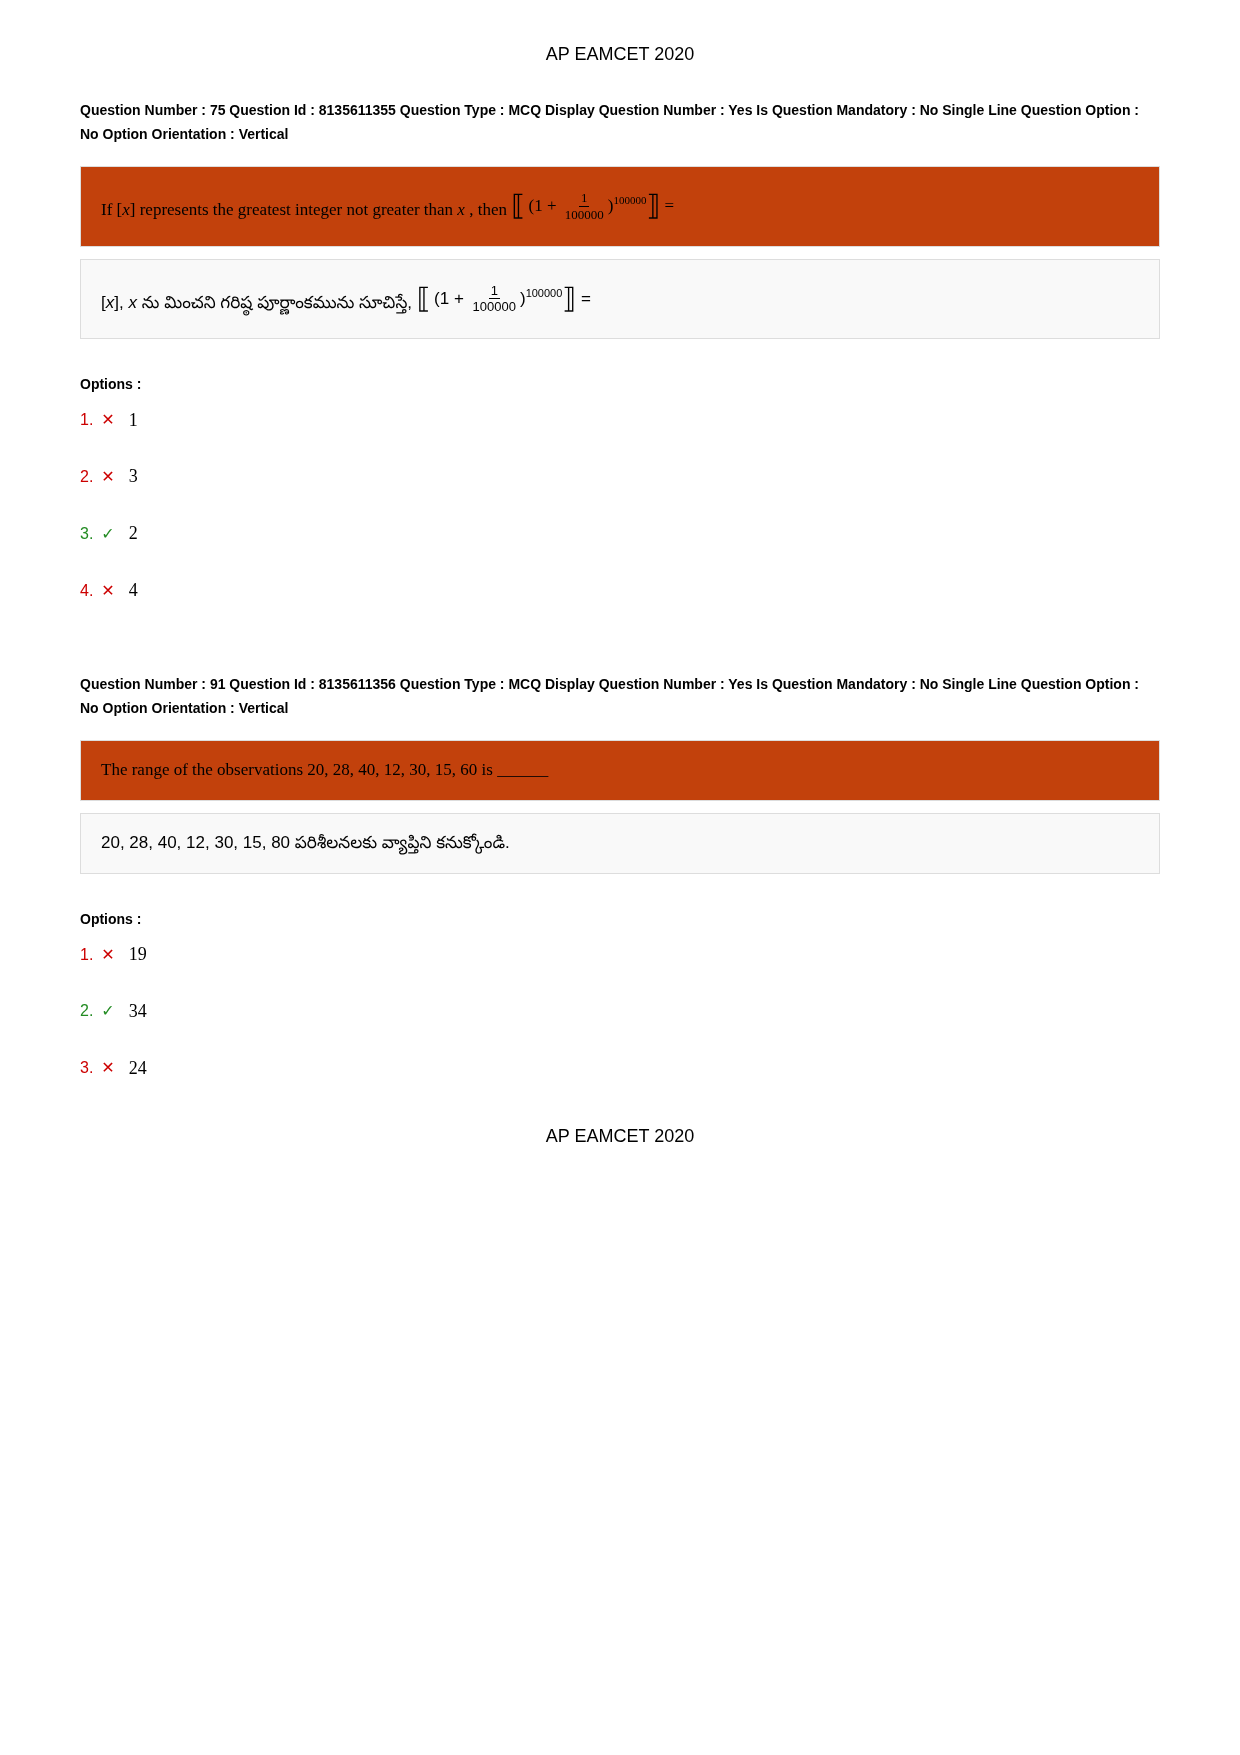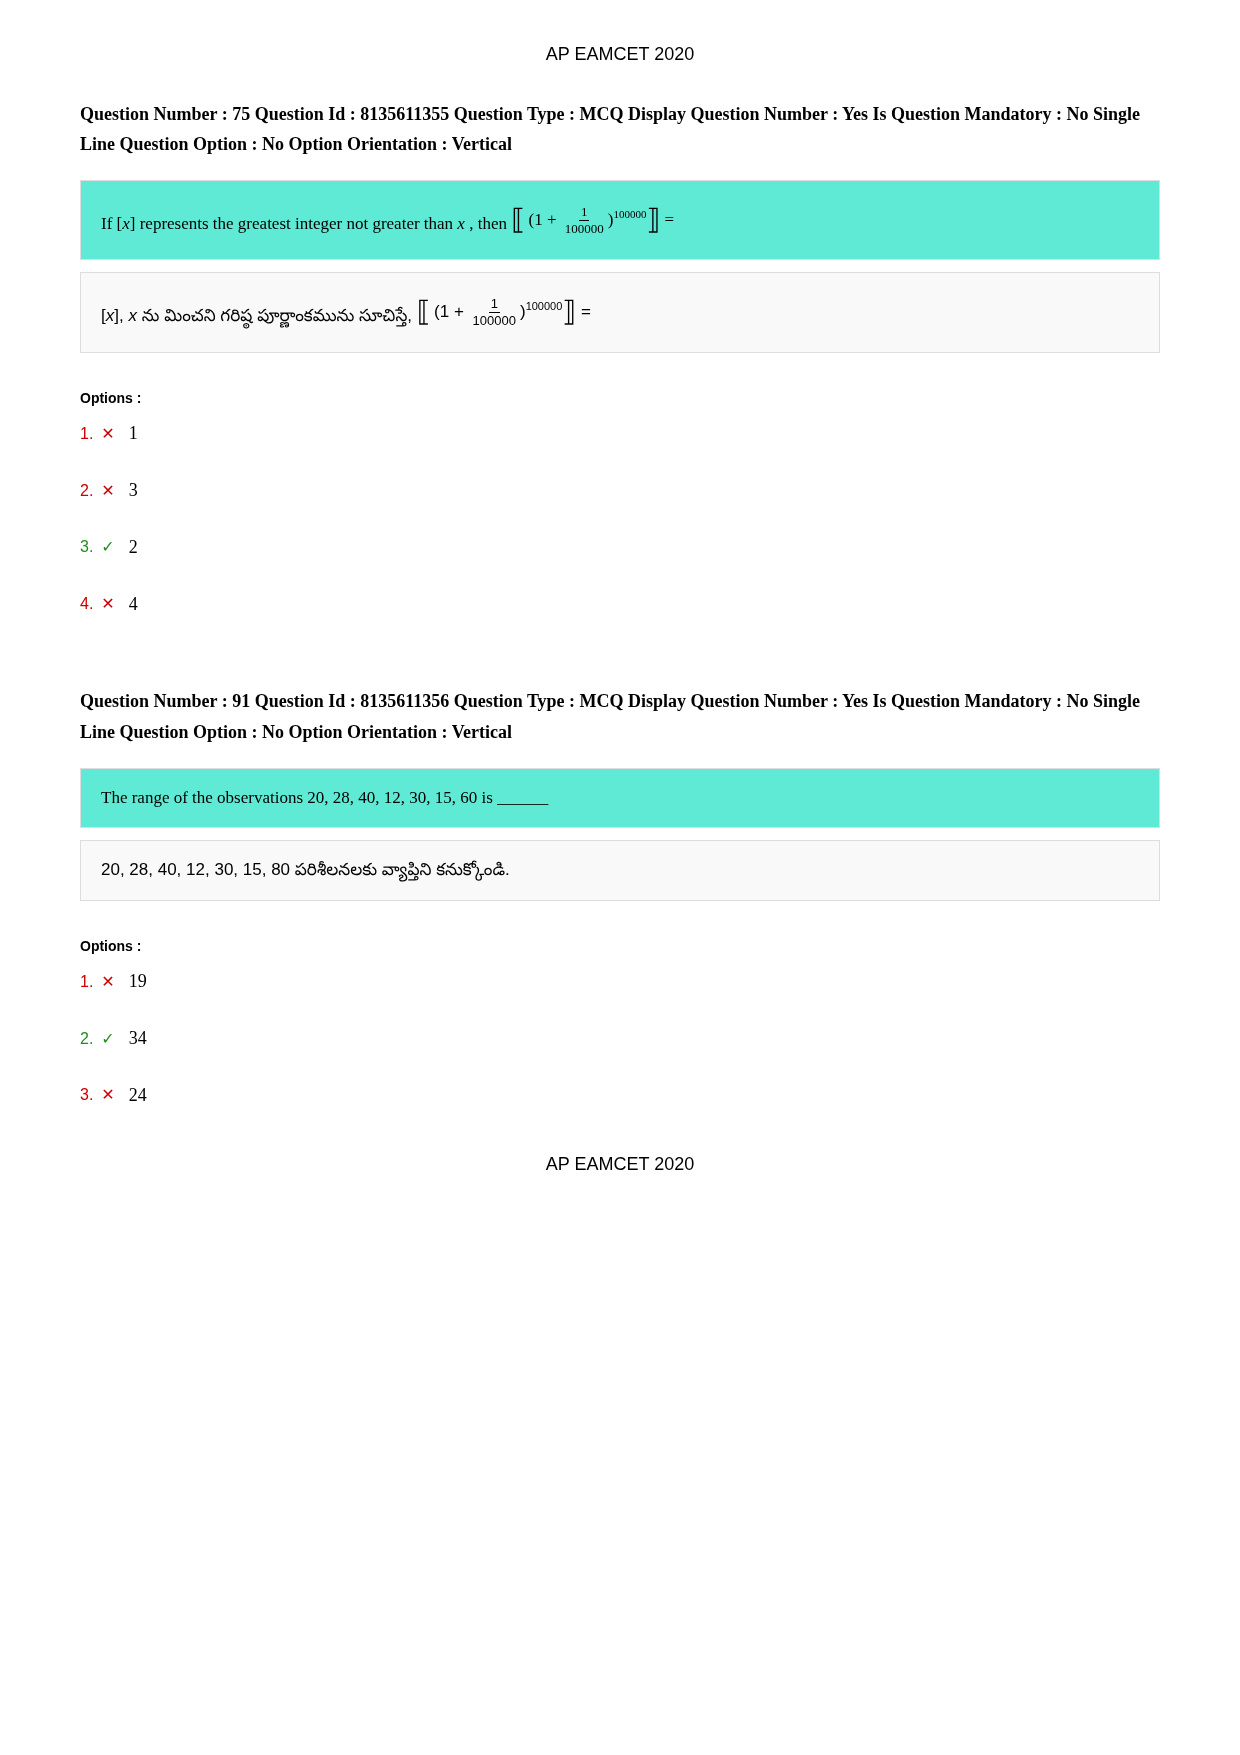--- a/index.html
+++ b/index.html
@@ -20,29 +20,29 @@
       font-family: Arial, sans-serif;
     }
     .page-footer {
       text-align: center;
       font-size: 18px;
       margin-top: 40px;
       font-family: Arial, sans-serif;
     }
     .question-meta {
       font-weight: bold;
-      font-family: Liberation Serif, serif;
-      font-size: 18px;
+      font-family: Liberation Sans, sans-serif;
+      font-size: 14px;
       margin-bottom: 20px;
       line-height: 1.7;
     }
     .question-body {
       font-family: 'Times New Roman', Times, serif;
       font-size: 17px;
-      background: #5eead4;
+      background: #c2410c;
       border: 1px solid #ddd;
       padding: 14px 20px;
       margin-bottom: 12px;
       line-height: 1.8;
     }
     .question-telugu {
       font-family: Arial, sans-serif;
       font-size: 17px;
       background: #f9f9f9;
       border: 1px solid #ddd;

